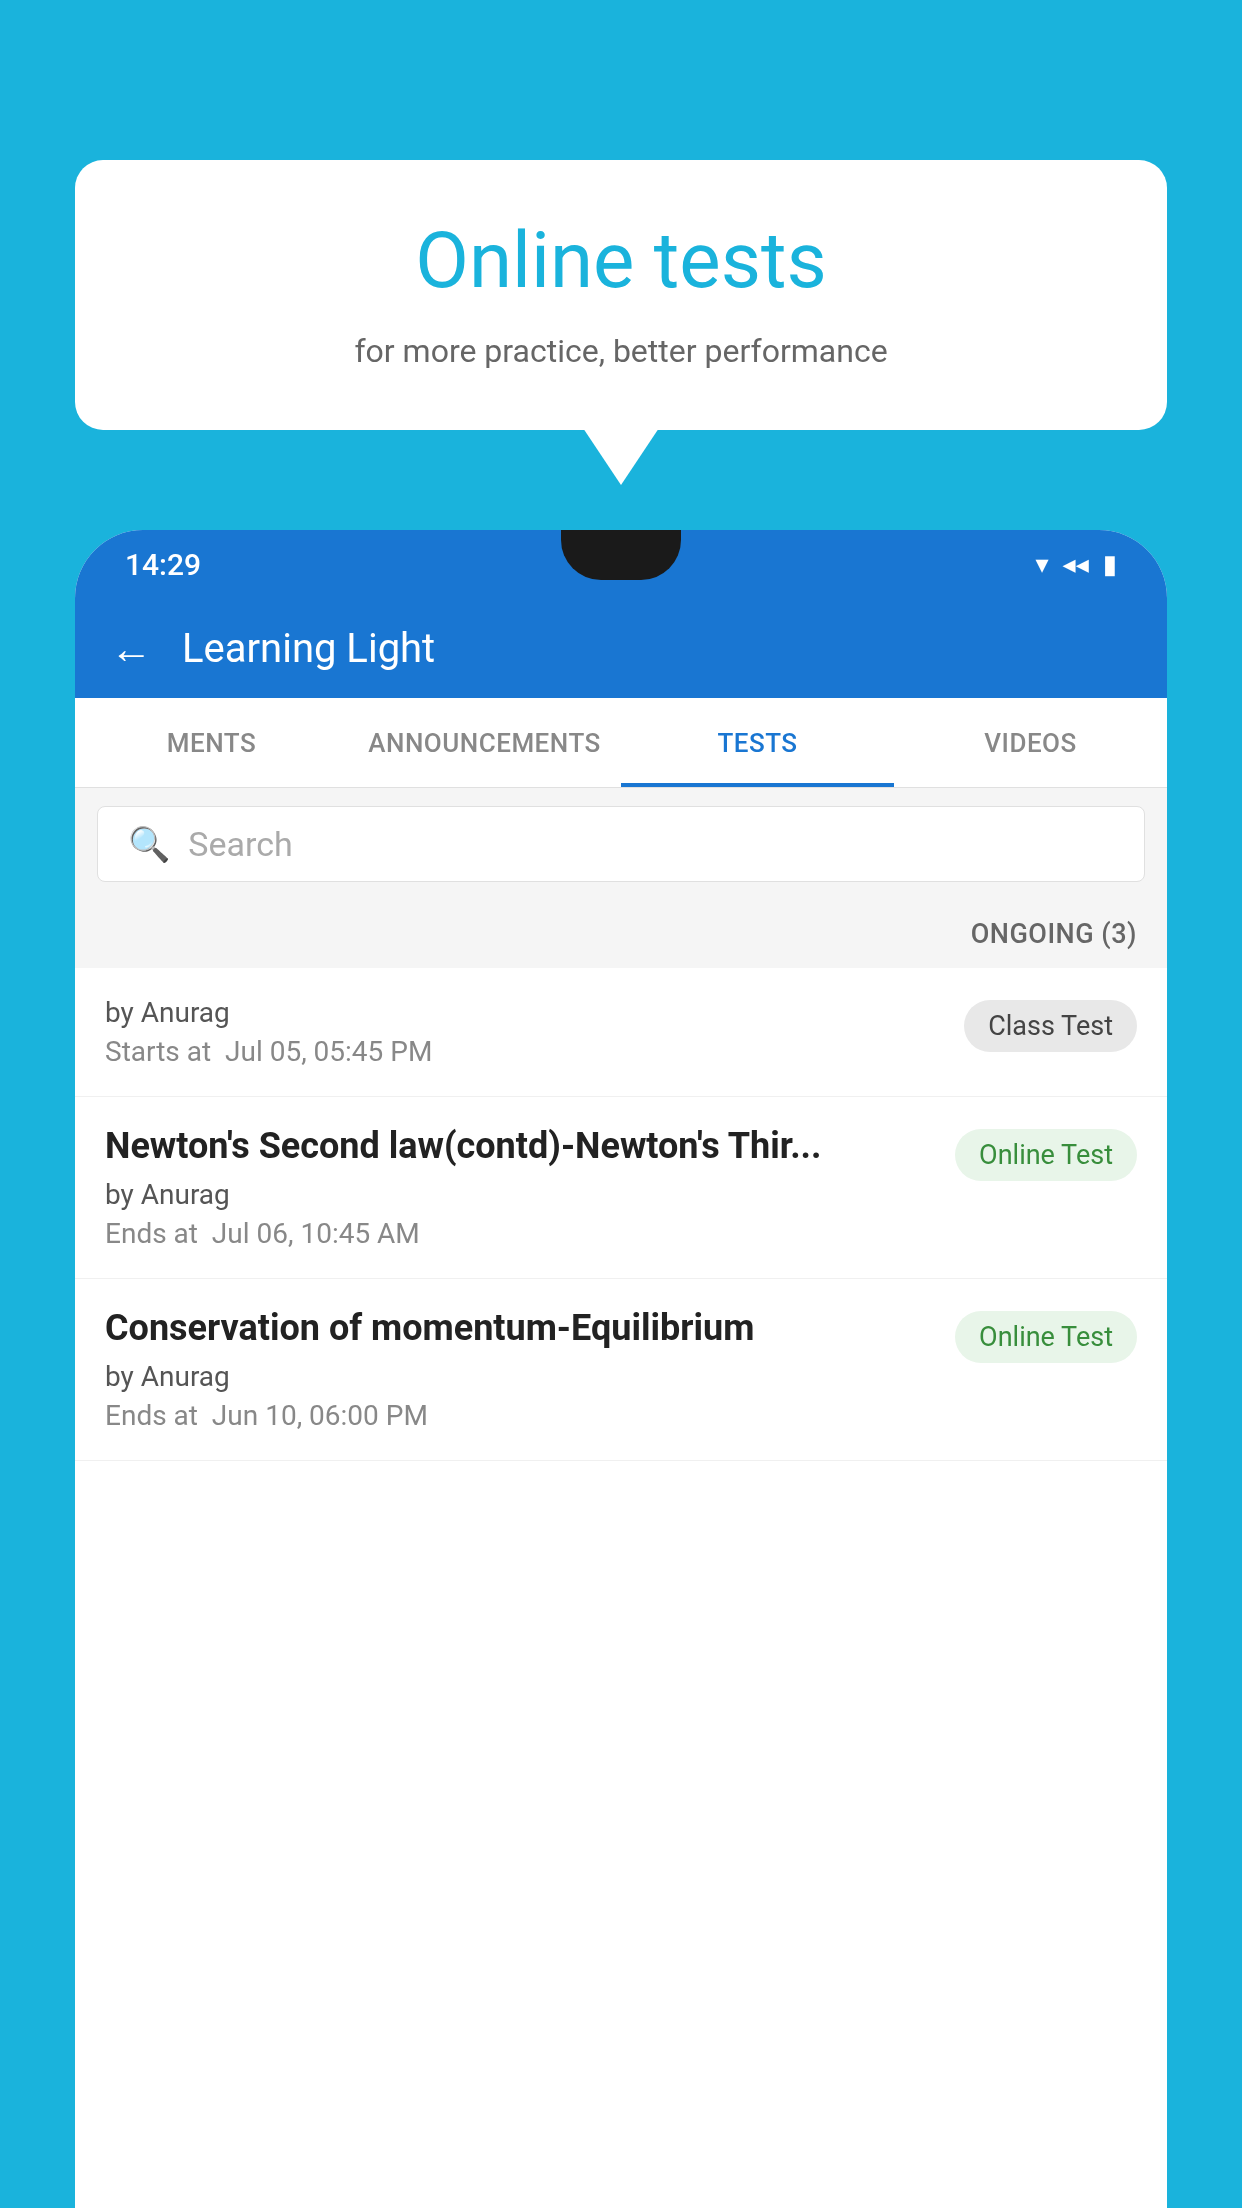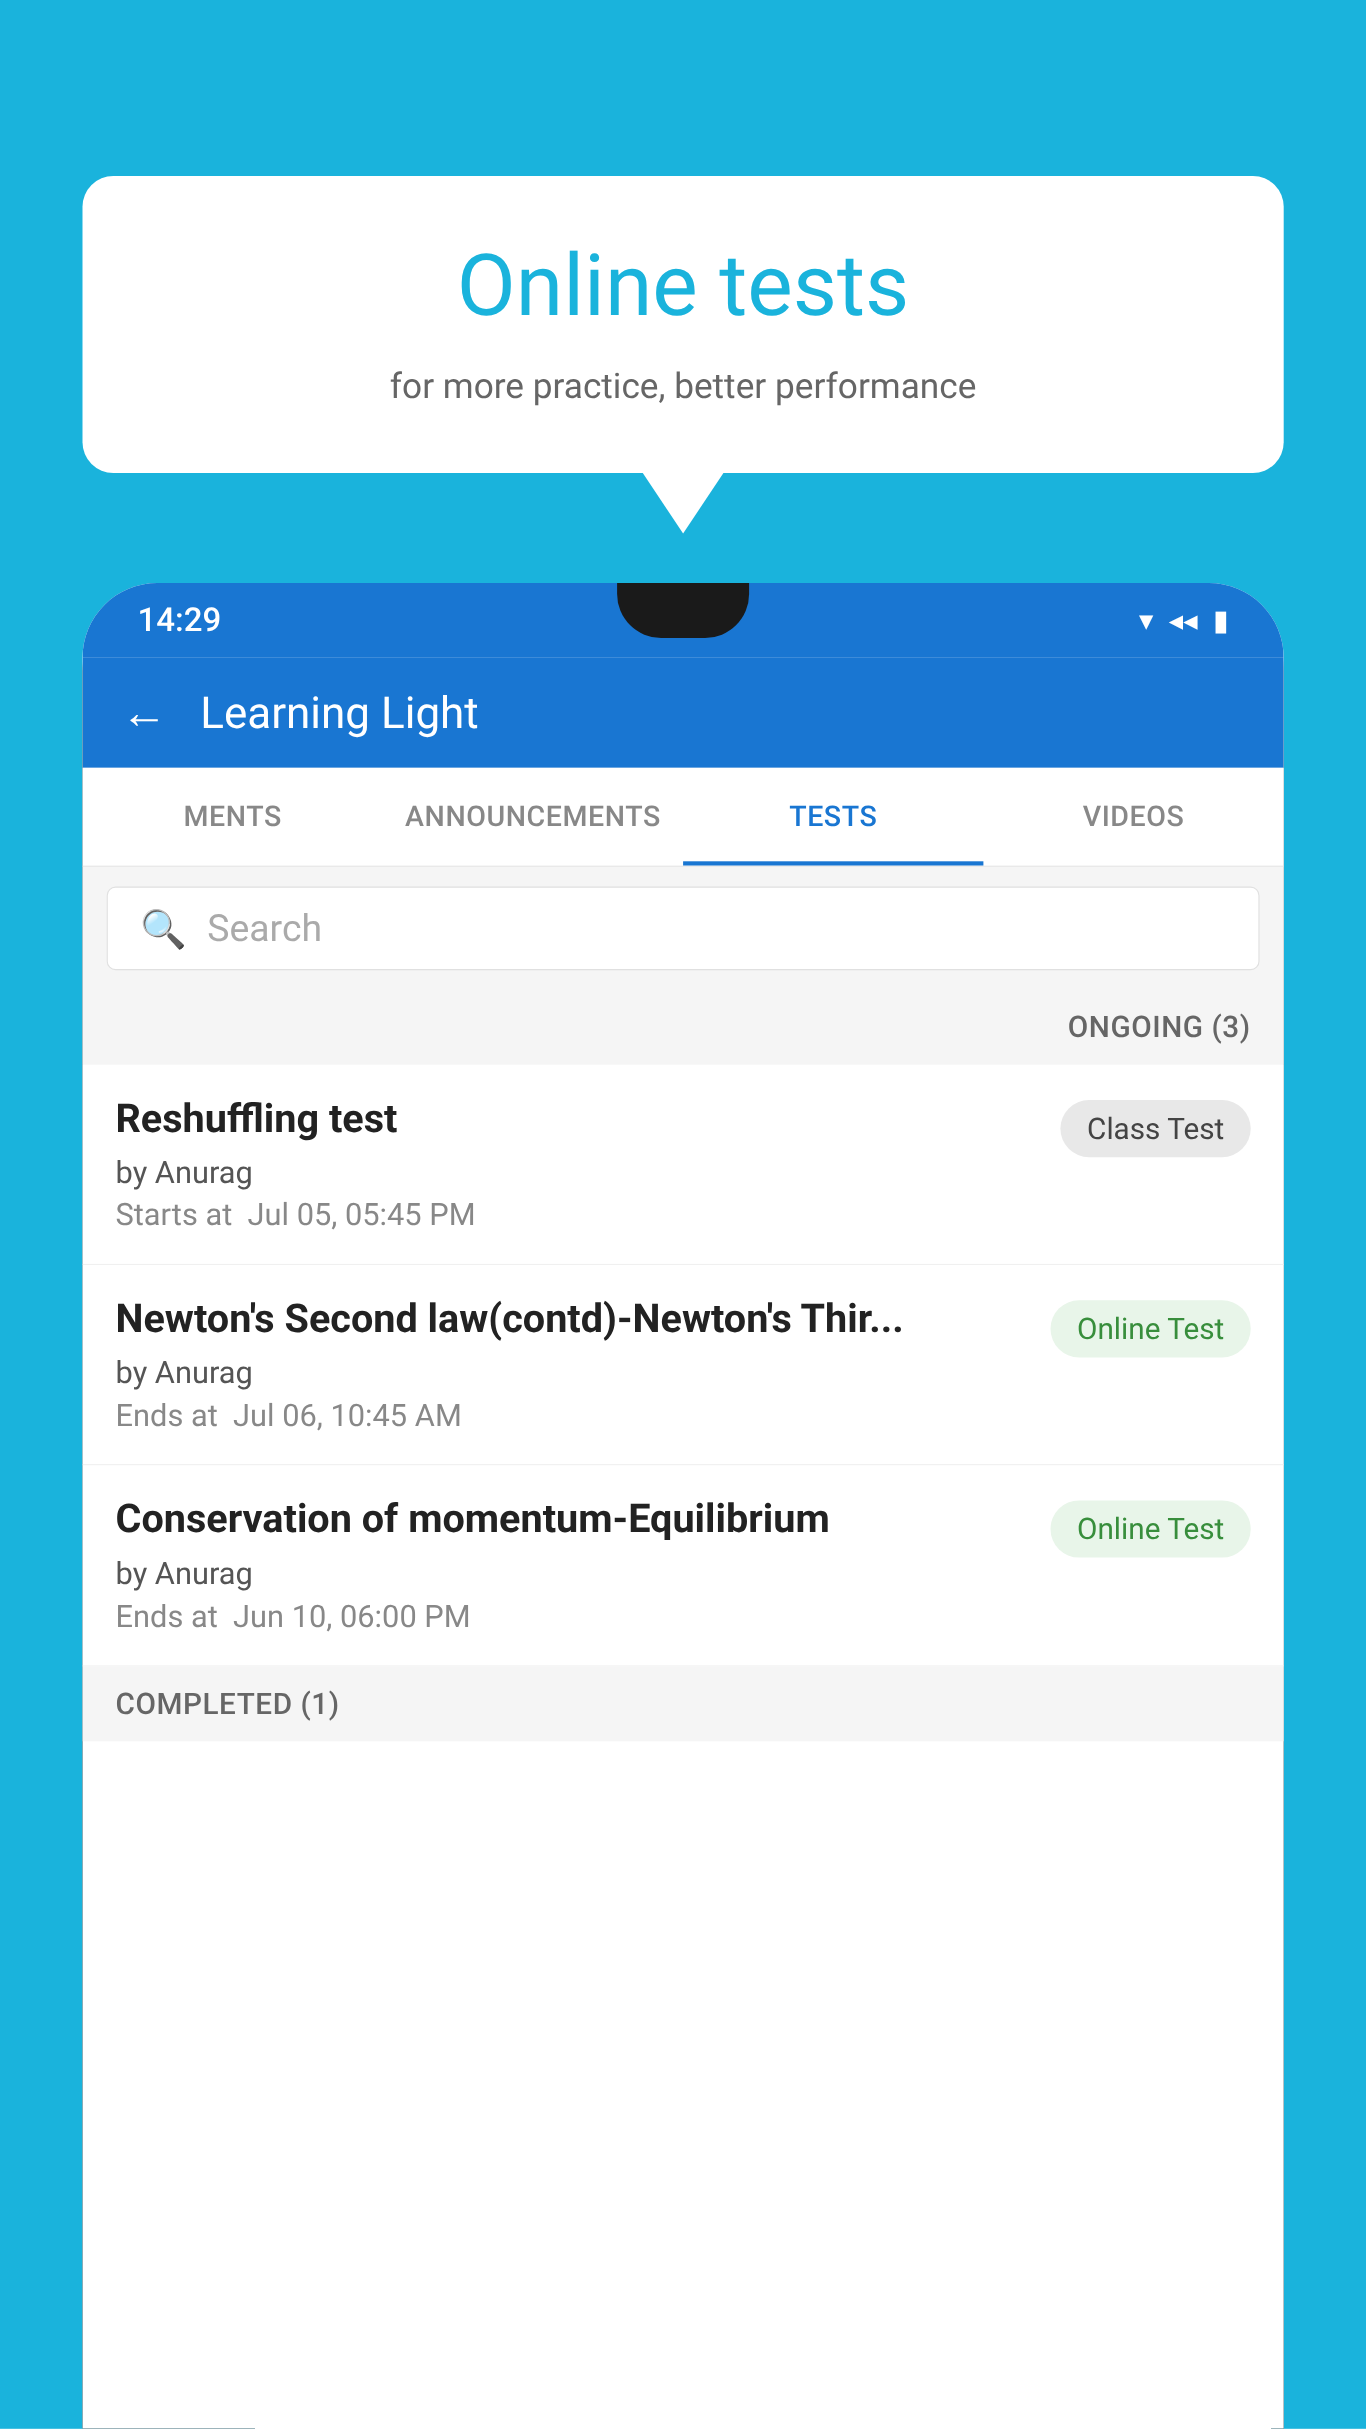--- a/index.html
+++ b/index.html
@@ -318,21 +318,20 @@
         <span class="search-placeholder">Search</span>
       </div>
     </div>
 
     <div class="section-header">ONGOING (3)</div>
 
     <div class="test-list">
 
       <div class="test-item">
         <div class="test-info">
-          <div class="test-name">Reshuffling test</div>
           <div class="test-author">by Anurag</div>
           <div class="test-time">
             <span>Starts at</span>&nbsp;&nbsp;<span>Jul 05, 05:45 PM</span>
           </div>
         </div>
         <span class="badge badge-class">Class Test</span>
       </div>
 
       <div class="test-item">
         <div class="test-info">
@@ -351,16 +350,15 @@
           <div class="test-author">by Anurag</div>
           <div class="test-time">
             <span>Ends at</span>&nbsp;&nbsp;<span>Jun 10, 06:00 PM</span>
           </div>
         </div>
         <span class="badge badge-online">Online Test</span>
       </div>
 
     </div>
 
-    <div class="section-footer">COMPLETED (1)</div>
 
   </div>
 </div>
 
 </body></html>

